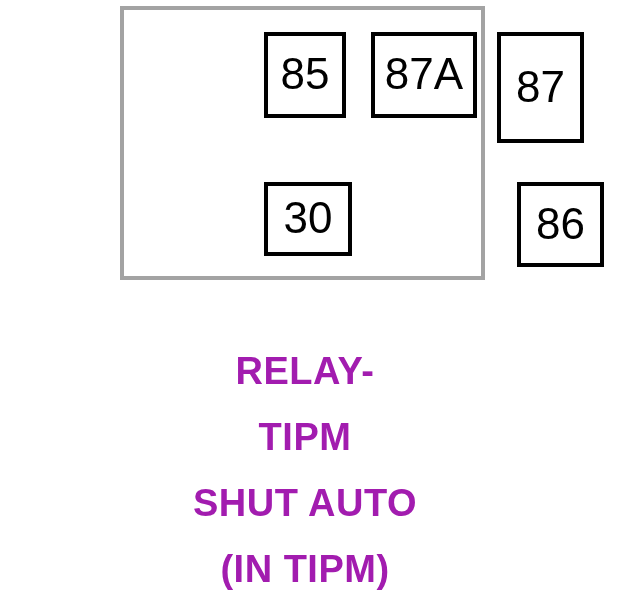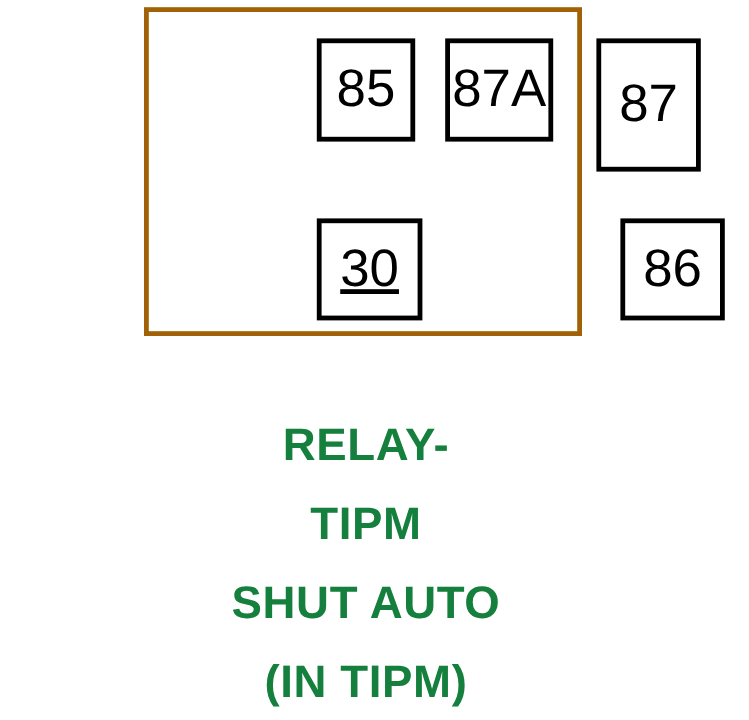--- a/index.html
+++ b/index.html
@@ -26,21 +26,21 @@
   }
 
   
   .connector-body {
     position: absolute;
     left: 120px;
     top: 6px;
     width: 365px;
     height: 274px;
     box-sizing: border-box;
-    border: 4px solid #a16207;
+    border: 4px solid #a3a3a3;
     background: #ffffff;
   }
 
   
   .terminal {
     position: absolute;
     box-sizing: border-box;
     border: 4px solid #000000;
     background: #ffffff;
     display: flex;
@@ -53,40 +53,40 @@
     font-weight: 400;
     line-height: 1;
     color: #000000;
     letter-spacing: 0px;
     white-space: nowrap;
     transform: translateY(-1px);
   }
 
   
   .terminal-85  { left: 140px; top: 22px;  width: 82px;  height: 86px; }
-  .terminal-87a { left: 247px; top: 22px;  width: 90px; height: 86px; }
+  .terminal-87a { left: 247px; top: 22px;  width: 106px; height: 86px; }
   .terminal-87  { left: 373px; top: 22px;  width: 87px;  height: 111px; }
   
-  .terminal-30  { left: 140px; top: 172px; width: 88px;  height: 85px; text-decoration: underline; }
+  .terminal-30  { left: 140px; top: 172px; width: 88px;  height: 74px; }
   .terminal-86  { left: 373px; top: 172px; width: 87px;  height: 85px; margin-left: 20px; }
 
   
   .caption {
     position: absolute;
     left: 0;
     top: 338px;
     width: 610px;
     text-align: center;
   }
   .caption-line {
     font-family: "Liberation Sans", sans-serif;
     font-size: 38px;
     font-weight: bold;
     line-height: 66px;
-    color: #15803d;
+    color: #a21caf;
     white-space: nowrap;
     letter-spacing: 0.5px;
   }
 </style>
 </head>
 <body>
 
 <div id="diagram-root">
 
   <div class="connector-body">

